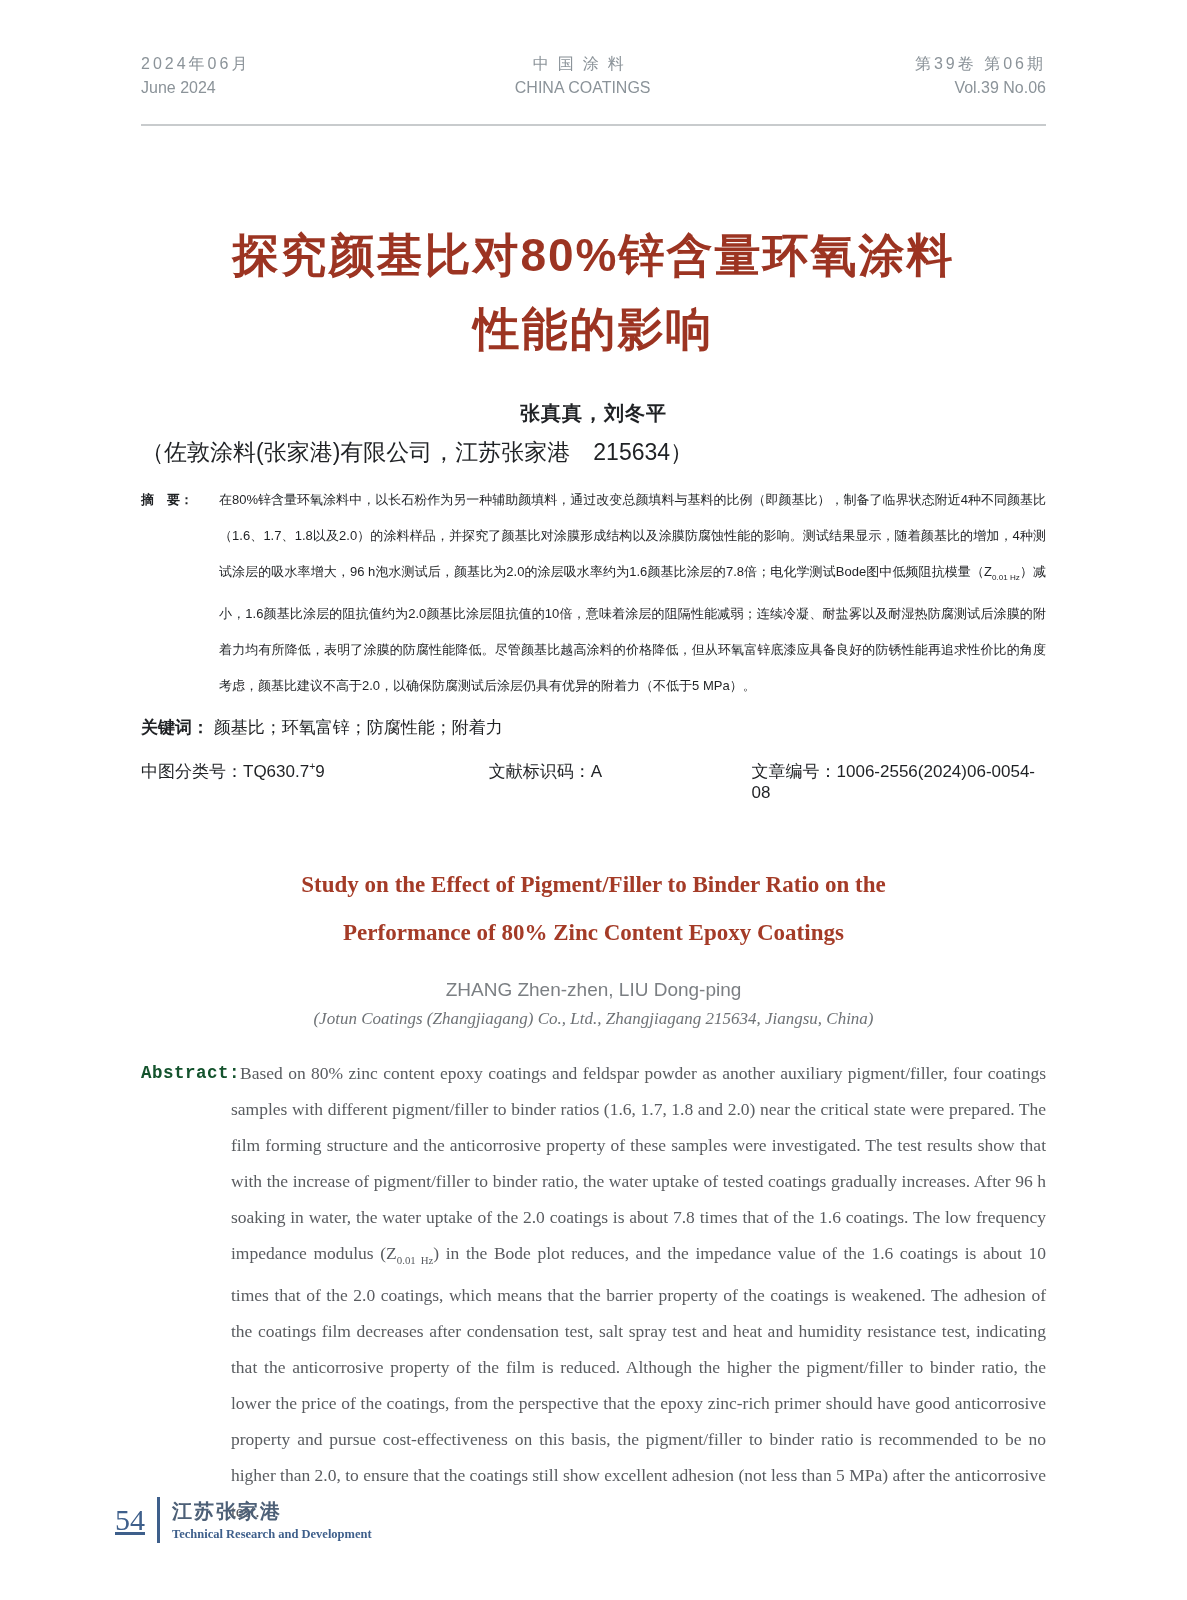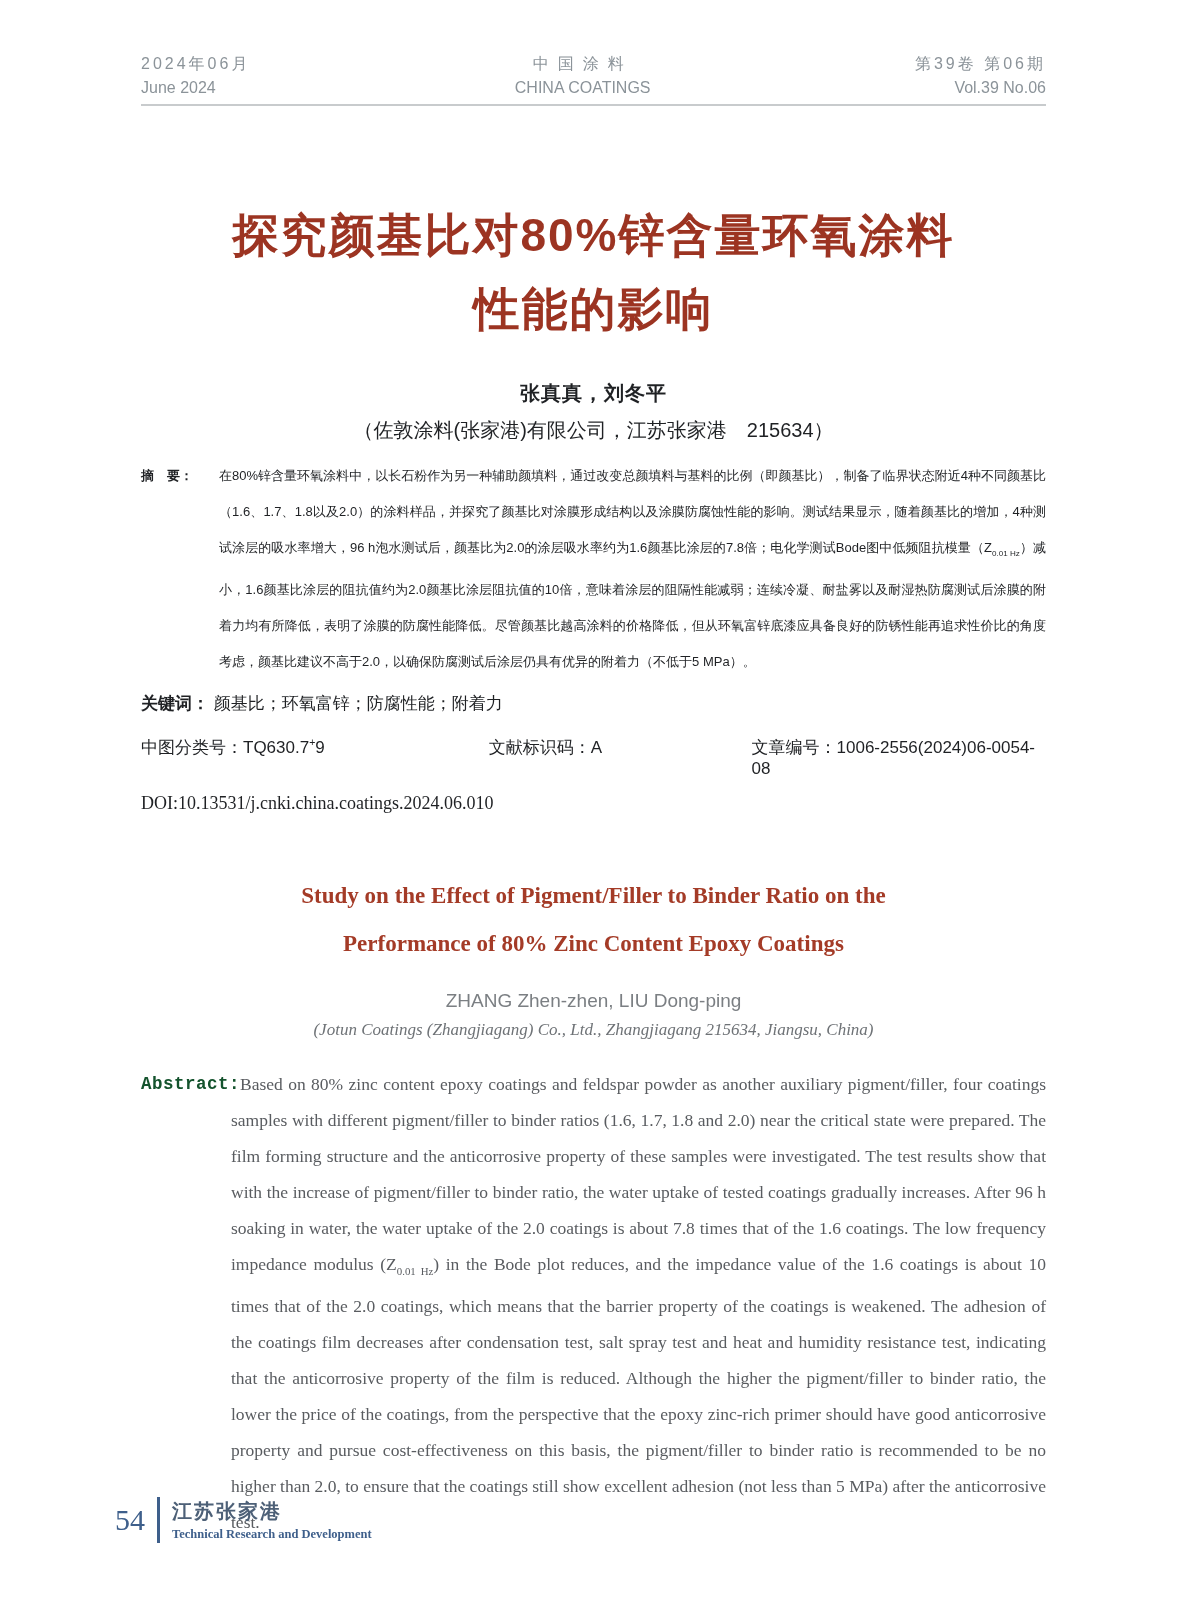--- a/index.html
+++ b/index.html
@@ -15,33 +15,33 @@
   html,body{background:#ffffff;}
   body{
     width:1187px;height:1600px;position:relative;overflow:hidden;
     font-family:"Liberation Sans",sans-serif;color:var(--body-black);
   }
   .content{width:905px;margin:0 auto;position:relative;}
 
   
   .journal-header{display:flex;justify-content:space-between;align-items:flex-end;
     padding-top:52px;color:var(--header-gray);font-size:16px;line-height:24px;
-    border-bottom:2px solid var(--rule-gray);padding-bottom:4px;}
+    border-bottom:2px solid var(--rule-gray);padding-bottom:24px;}
   .journal-header .col{display:flex;flex-direction:column;}
   .journal-header .col.center{text-align:center;}
   .journal-header .col.right{text-align:right;}
   .jh-cn{letter-spacing:3px;}
   .jh-cn.wide{letter-spacing:9px;}
 
   
   .title-cn{margin-top:92px;text-align:center;color:var(--title-red);
     font-size:46px;line-height:74px;font-weight:bold;letter-spacing:2px;}
 
   .authors-cn{margin-top:34px;text-align:center;font-size:20px;font-weight:bold;letter-spacing:1px;}
-  .affil-cn{margin-top:10px;text-align:center;font-size:20px;}
+  .affil-cn{margin-top:10px;text-align:left;font-size:23px;}
 
   
   .abstract-cn{margin-top:14px;font-size:13px;line-height:36px;text-align:justify;padding-left:78px;}
   .abstract-cn .lbl{float:left;margin-left:-78px;font-weight:bold;}
   .keywords-cn{margin-top:8px;font-size:17px;line-height:32px;}
   .keywords-cn .lbl{font-weight:bold;}
 
   .clc-row{margin-top:16px;font-size:17px;display:flex;justify-content:center;}
   .clc-row .item1{width:357px;}
   .clc-row .item2{width:270px;}
@@ -57,21 +57,21 @@
   .affil-en{margin-top:8px;text-align:center;color:#6e7276;font-size:17px;
     font-family:"Liberation Serif",serif;font-style:italic;}
 
   
   .abstract-en{margin-top:26px;font-family:"Liberation Serif",serif;color:var(--en-gray);
     font-size:17.5px;line-height:36px;text-align:justify;padding-left:90px;}
   .abstract-en .lbl{float:left;margin-left:-90px;font-weight:bold;color:#14532d;letter-spacing:0.5px;font-family:Liberation Mono, monospace;}
 
   
   .page-footer{position:absolute;left:115px;top:1497px;display:flex;align-items:center;}
-  .pf-no{font-family:"Liberation Serif",serif;font-size:30px;color:var(--footer-blue);margin-right:12px;}
+  .pf-no{font-family:"Liberation Serif",serif;font-size:30px;color:var(--footer-blue);margin-right:12px;text-decoration:underline;}
   .pf-bar{width:3px;height:46px;background:var(--footer-blue);margin-right:12px;}
   .pf-txt .cn{font-size:20px;font-weight:bold;color:#4d6077;letter-spacing:2px;}
   .pf-txt .en{font-family:"Liberation Serif",serif;font-weight:bold;font-size:12.5px;color:var(--footer-blue);margin-top:2px;}
 </style>
 </head>
 <body>
 
 <div class="content">
 
   <div class="journal-header">
@@ -106,21 +106,20 @@
     <span class="lbl">关键词：</span>
     <span>颜基比；环氧富锌；防腐性能；附着力</span>
   </div>
 
   <div class="clc-row">
     <span class="item1"><span>中图分类号：</span><span>TQ630.7</span><sup>+</sup><span>9</span></span>
     <span class="item2"><span>文献标识码：</span><span>A</span></span>
     <span class="item3"><span>文章编号：</span><span>1006-2556(2024)06-0054-08</span></span>
   </div>
 
-  <div class="doi-line">DOI:10.13531/j.cnki.china.coatings.2024.06.010</div>
 
   <h2 class="title-en">
     <span>Study on the Effect of Pigment/Filler to Binder Ratio on the</span><br>
     <span>Performance of 80% Zinc Content Epoxy Coatings</span>
   </h2>
 
   <div class="authors-en">ZHANG Zhen-zhen, LIU Dong-ping</div>
   <div class="affil-en">(Jotun Coatings (Zhangjiagang) Co., Ltd., Zhangjiagang 215634, Jiangsu, China)</div>
 
   <div class="abstract-en">

